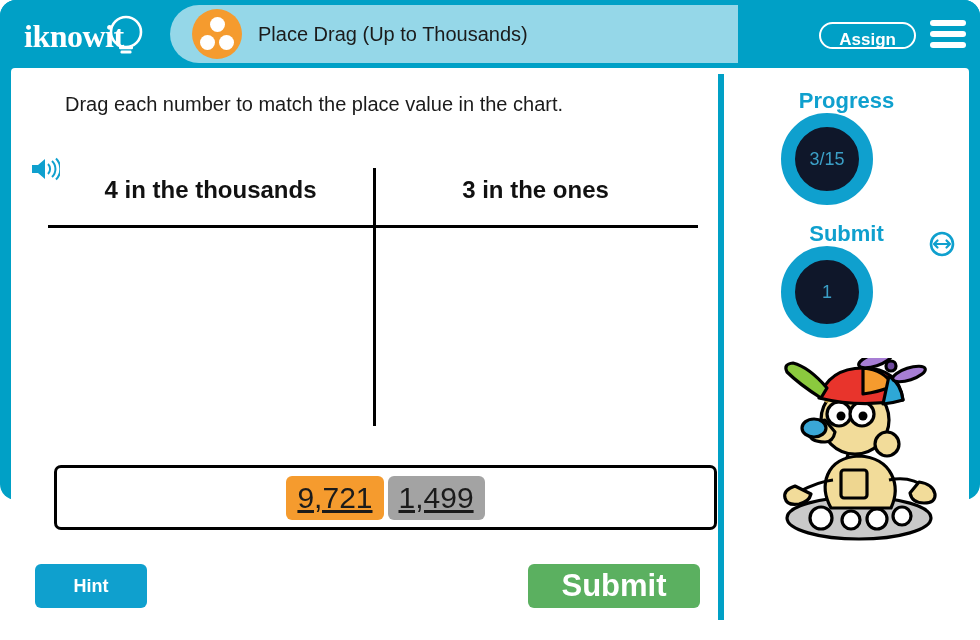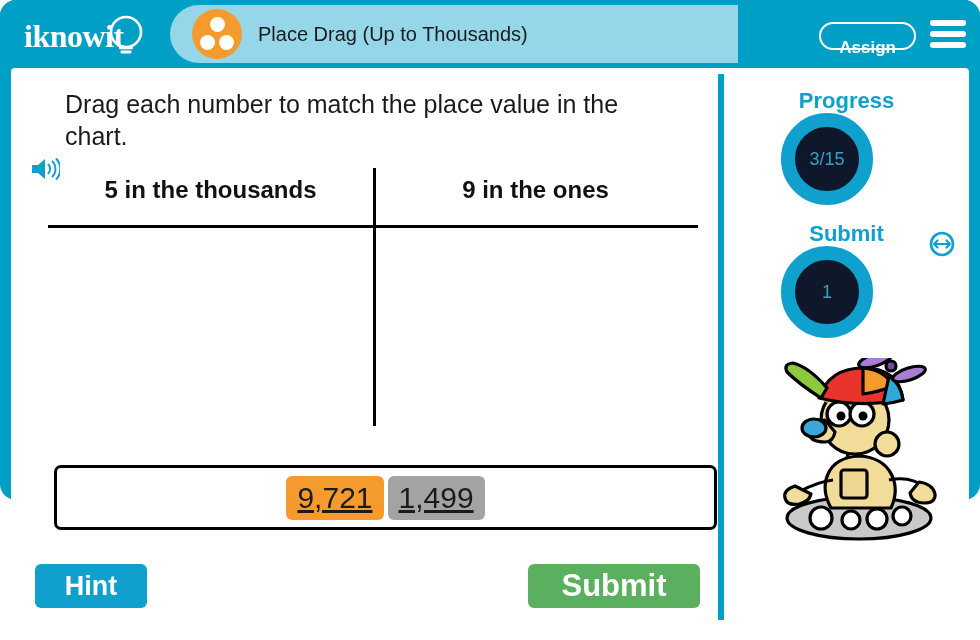--- a/index.html
+++ b/index.html
@@ -79,21 +79,21 @@
     margin-left: 16px;
     font-size: 20px;
     color: #1b1b1b;
     white-space: nowrap;
   }
 
   .assign-btn {
     position: absolute;
     right: 64px; top: 22px;
     height: 27px;
-    padding: 12px 18px;
+    padding: 4px 18px;
     border: 2px solid #ffffff;
     border-radius: 14px;
     background: transparent;
     color: #ffffff;
     font-size: 17px;
     font-weight: bold;
     line-height: 23px;
     cursor: pointer;
     white-space: nowrap;
   }
@@ -134,21 +134,21 @@
   
   .speaker-icon {
     position: absolute;
     left: 19px; top: 88px;
     width: 30px; height: 26px;
   }
   .question {
     position: absolute;
     left: 54px; top: 20px;
     width: 600px;
-    font-size: 25px;
+    font-size: 20px;
     line-height: 32px;
     color: #1b1b1b;
   }
 
   
   .chart {
     position: absolute;
     left: 37px; top: 100px;
     width: 650px; height: 260px;
   }
@@ -218,21 +218,21 @@
 
   
   .hint-btn {
     position: absolute;
     left: 24px; top: 496px;
     width: 112px; height: 44px;
     border: none;
     border-radius: 6px;
     background: #0fa0ce;
     color: #ffffff;
-    font-size: 27px;
+    font-size: 18px;
     font-weight: bold;
     cursor: pointer;
   }
   .submit-btn {
     position: absolute;
     left: 517px; top: 496px;
     width: 172px; height: 44px;
     border: none;
     border-radius: 6px;
     background: #5bb060;
@@ -328,22 +328,22 @@
       <path d="M2 9 h6 L15 3 v20 L8 17 H2 Z" fill="#0fa0ce"></path>
       <path d="M18 8 a7 7 0 0 1 0 10" fill="none" stroke="#0fa0ce" stroke-width="2"></path>
       <path d="M22 5 a11 11 0 0 1 0 16" fill="none" stroke="#0fa0ce" stroke-width="2"></path>
       <path d="M26 2.5 a15 15 0 0 1 0 21" fill="none" stroke="#0fa0ce" stroke-width="2"></path>
     </svg>
 
     <div class="question">Drag each number to match the place value in the chart.</div>
 
     <div class="chart">
       <div class="chart-head">
-        <div class="chart-col-label c0">5 in the thousands</div>
-        <div class="chart-col-label c1">9 in the ones</div>
+        <div class="chart-col-label c0">4 in the thousands</div>
+        <div class="chart-col-label c1">3 in the ones</div>
       </div>
       <div class="chart-hline"></div>
       <div class="chart-vline"></div>
       <div class="chart-drop c0"></div>
       <div class="chart-drop c1"></div>
     </div>
 
     <div class="tray">
       <div class="tile" style="background: rgb(245, 155, 46);">9,721</div>
       <div class="tile" style="background: #a3a3a3;">1,499</div>

